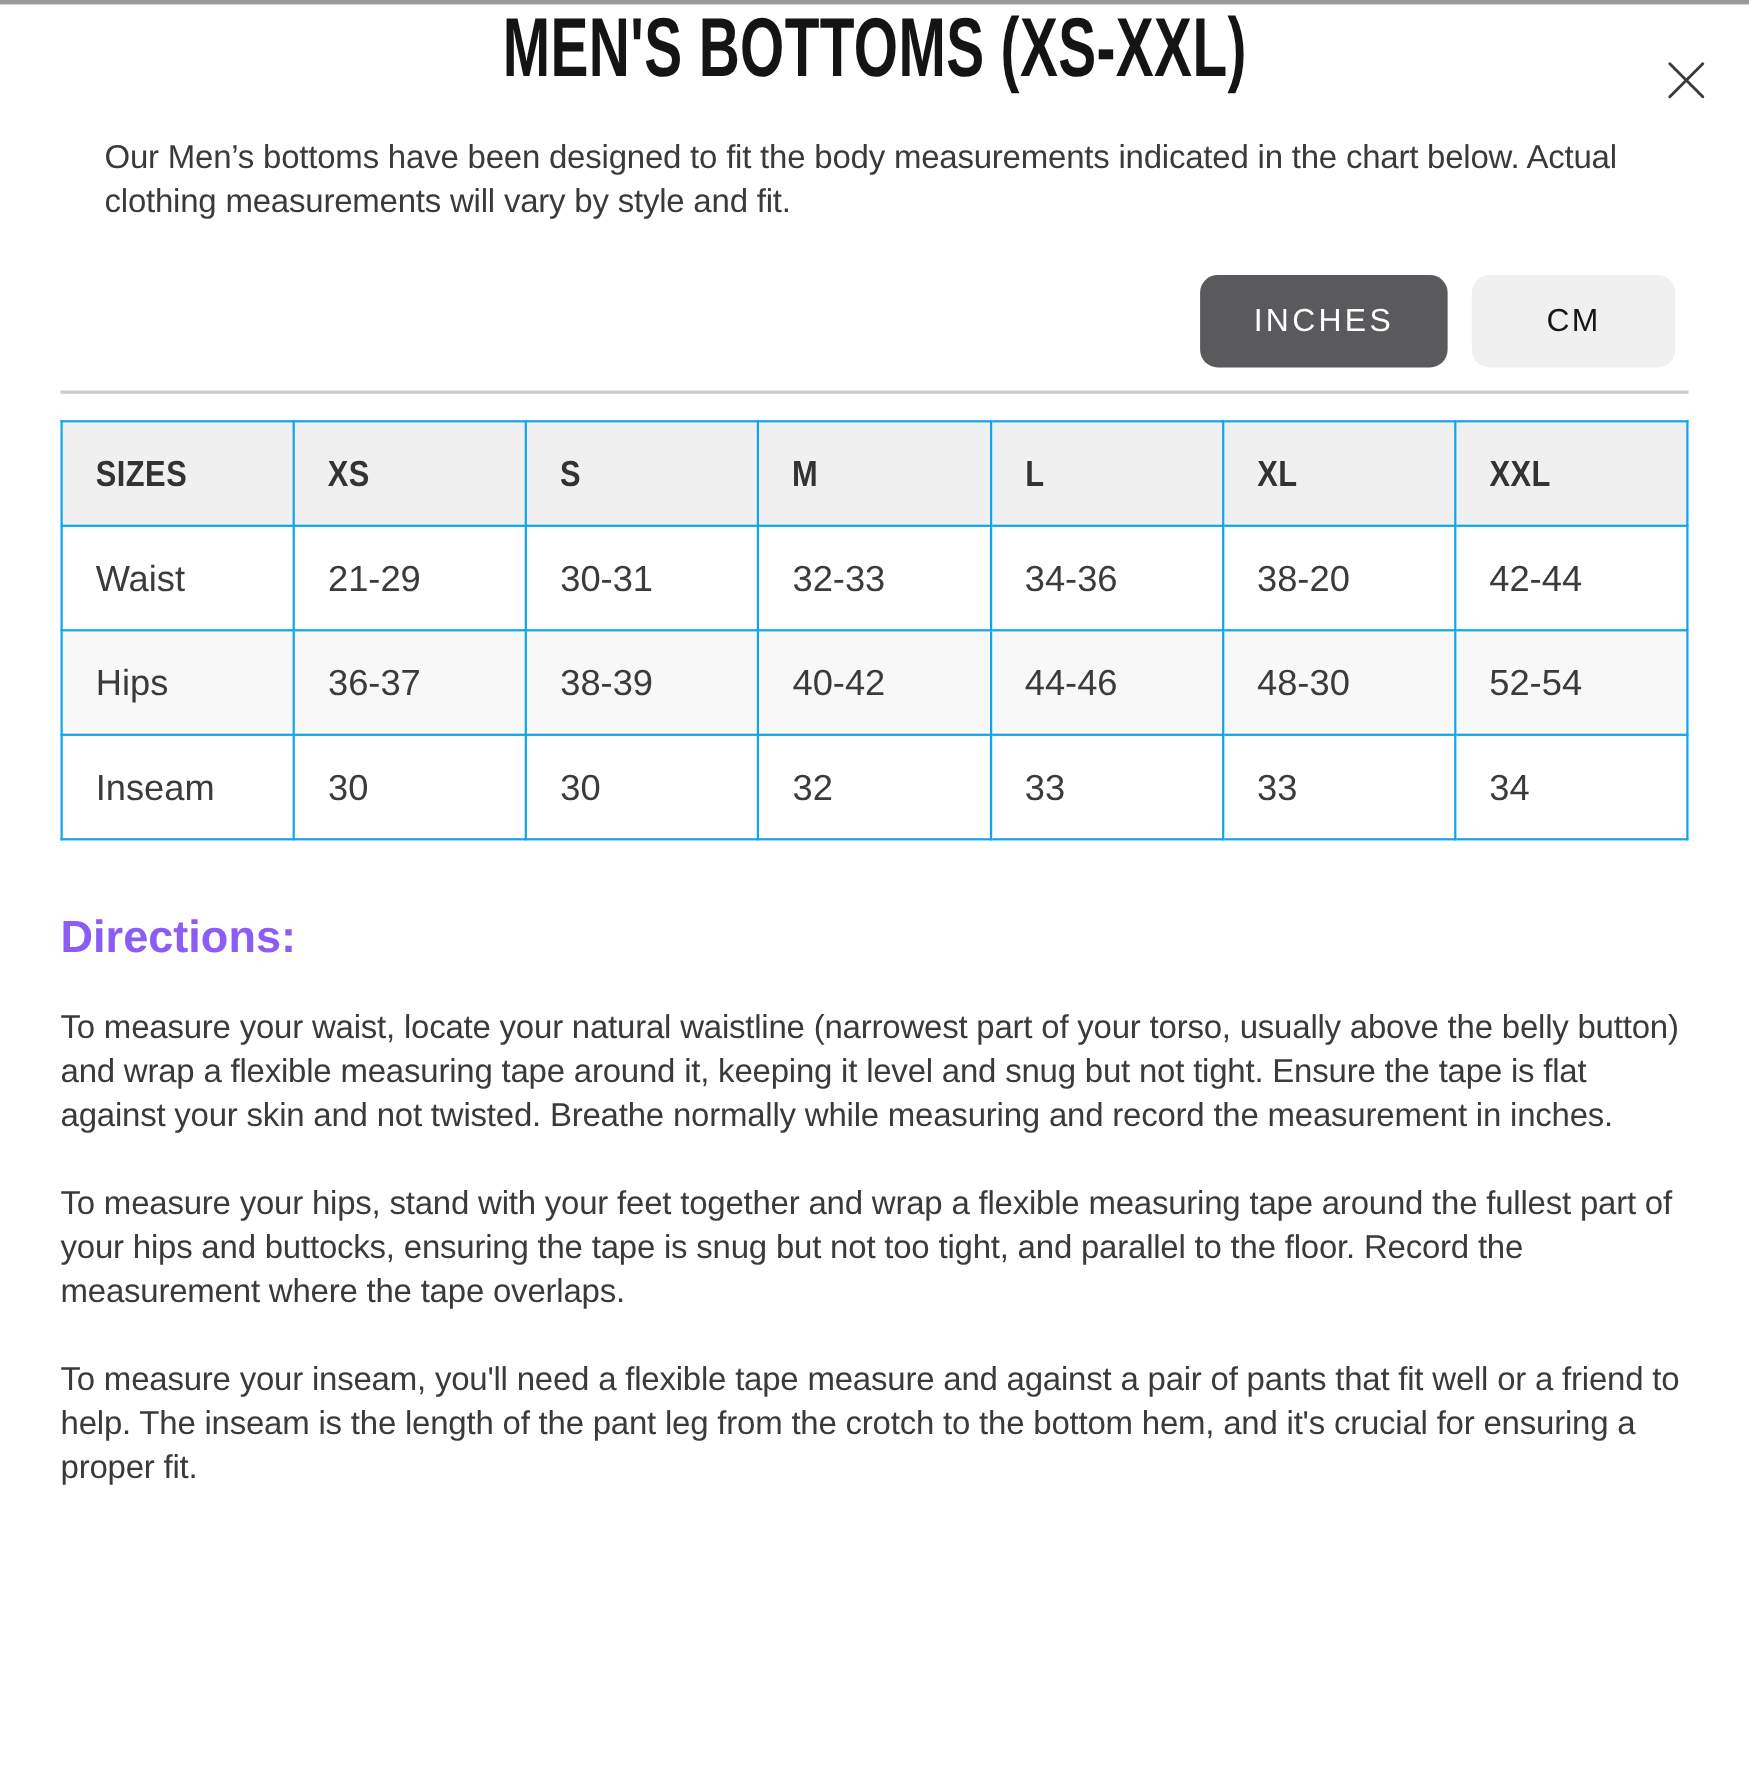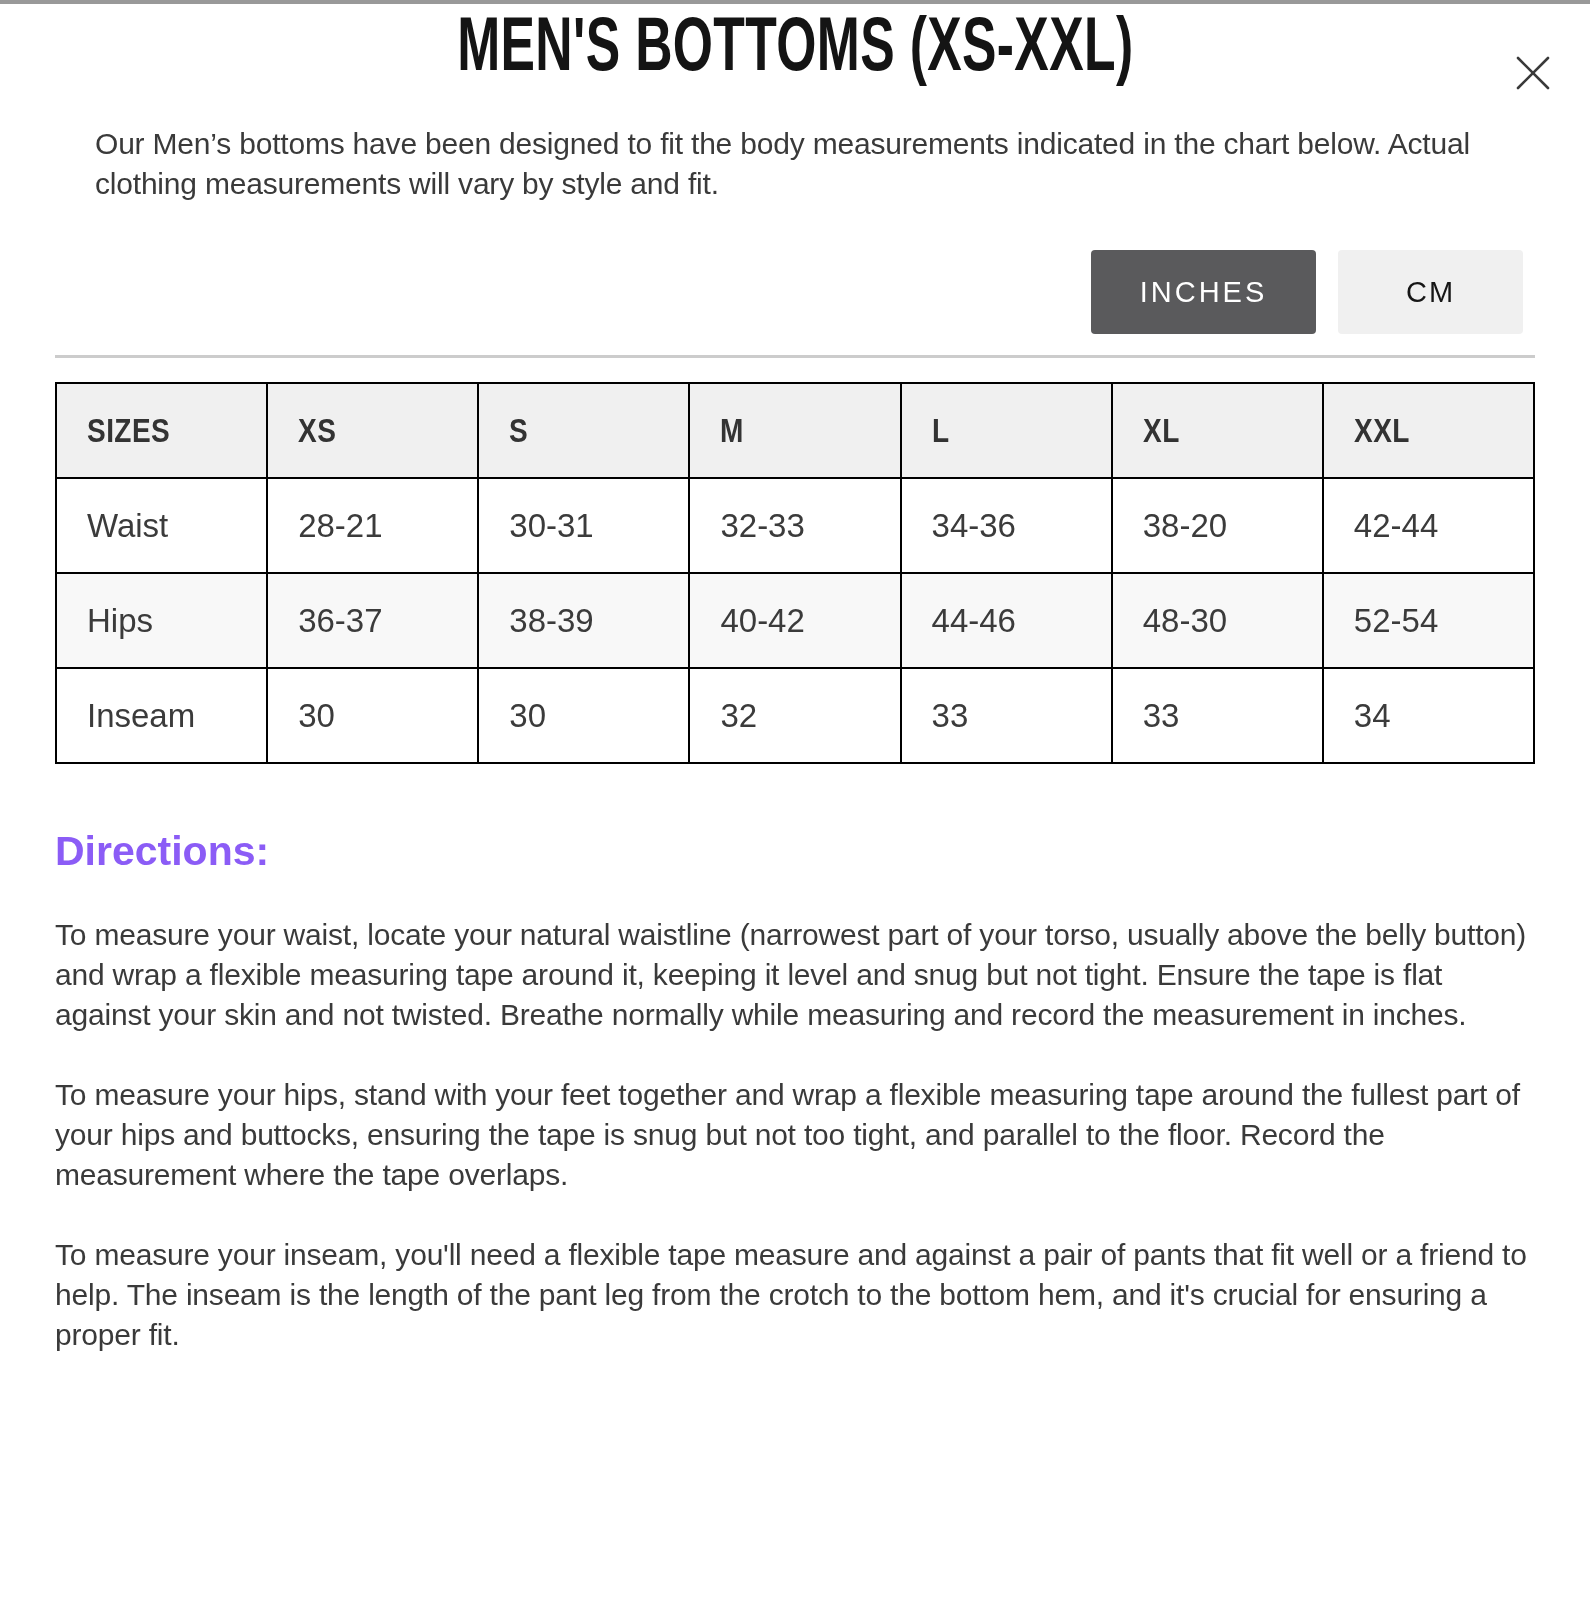--- a/index.html
+++ b/index.html
@@ -37,39 +37,39 @@
     margin: 40px auto 0; max-width: 1400px;
     font-size: 30px; line-height: 40px; color: #3a3a3a;
     letter-spacing: -0.2px;
   }
 
   .unit-toggle {
     display: flex; justify-content: flex-end; align-items: center;
     gap: 22px; margin-top: 46px; padding-right: 12px;
   }
   .unit-btn {
-    height: 84px; border: none; border-radius: 4px;
+    height: 84px; border: none; border-radius: 16px;
     font-family: "Liberation Sans", sans-serif;
     font-size: 29px; cursor: pointer;
   }
   .unit-btn.inches {
     width: 225px; background: #5a5a5c; color: #ffffff; letter-spacing: 3px;
   }
   .unit-btn.cm {
     width: 185px; background: #f0f0f0; color: #161616; letter-spacing: 2px;
   }
 
   hr.divider { border: none; border-top: 3px solid #cccccc; margin: 21px 0 0; }
 
   table.size-table {
     width: 100%; border-collapse: collapse; table-layout: fixed;
     margin-top: 24px;
   }
   .size-table th, .size-table td {
-    border: 2px solid #000000;
+    border: 2px solid #0ea5e9;
     height: 95px; padding: 0 6px 0 30px;
     text-align: left; vertical-align: middle;
     font-size: 33px; font-weight: 400; color: #3b3b3b;
     background: #ffffff;
   }
   .size-table thead th { background: #f0f0f0; font-weight: 700; color: #333333; }
   .size-table thead .cond {
     display: inline-block; transform: scaleX(0.85);
     transform-origin: left center; letter-spacing: 0.5px;
   }
@@ -123,21 +123,21 @@
           <th><span class="cond">S</span></th>
           <th><span class="cond">M</span></th>
           <th><span class="cond">L</span></th>
           <th><span class="cond">XL</span></th>
           <th><span class="cond">XXL</span></th>
         </tr>
     </thead>
     <tbody>
         <tr>
           <th>Waist</th>
-          <td>28-21</td>
+          <td>21-29</td>
           <td>30-31</td>
           <td>32-33</td>
           <td>34-36</td>
           <td>38-20</td>
           <td>42-44</td>
         </tr>
         <tr>
           <th>Hips</th>
           <td>36-37</td>
           <td>38-39</td>

